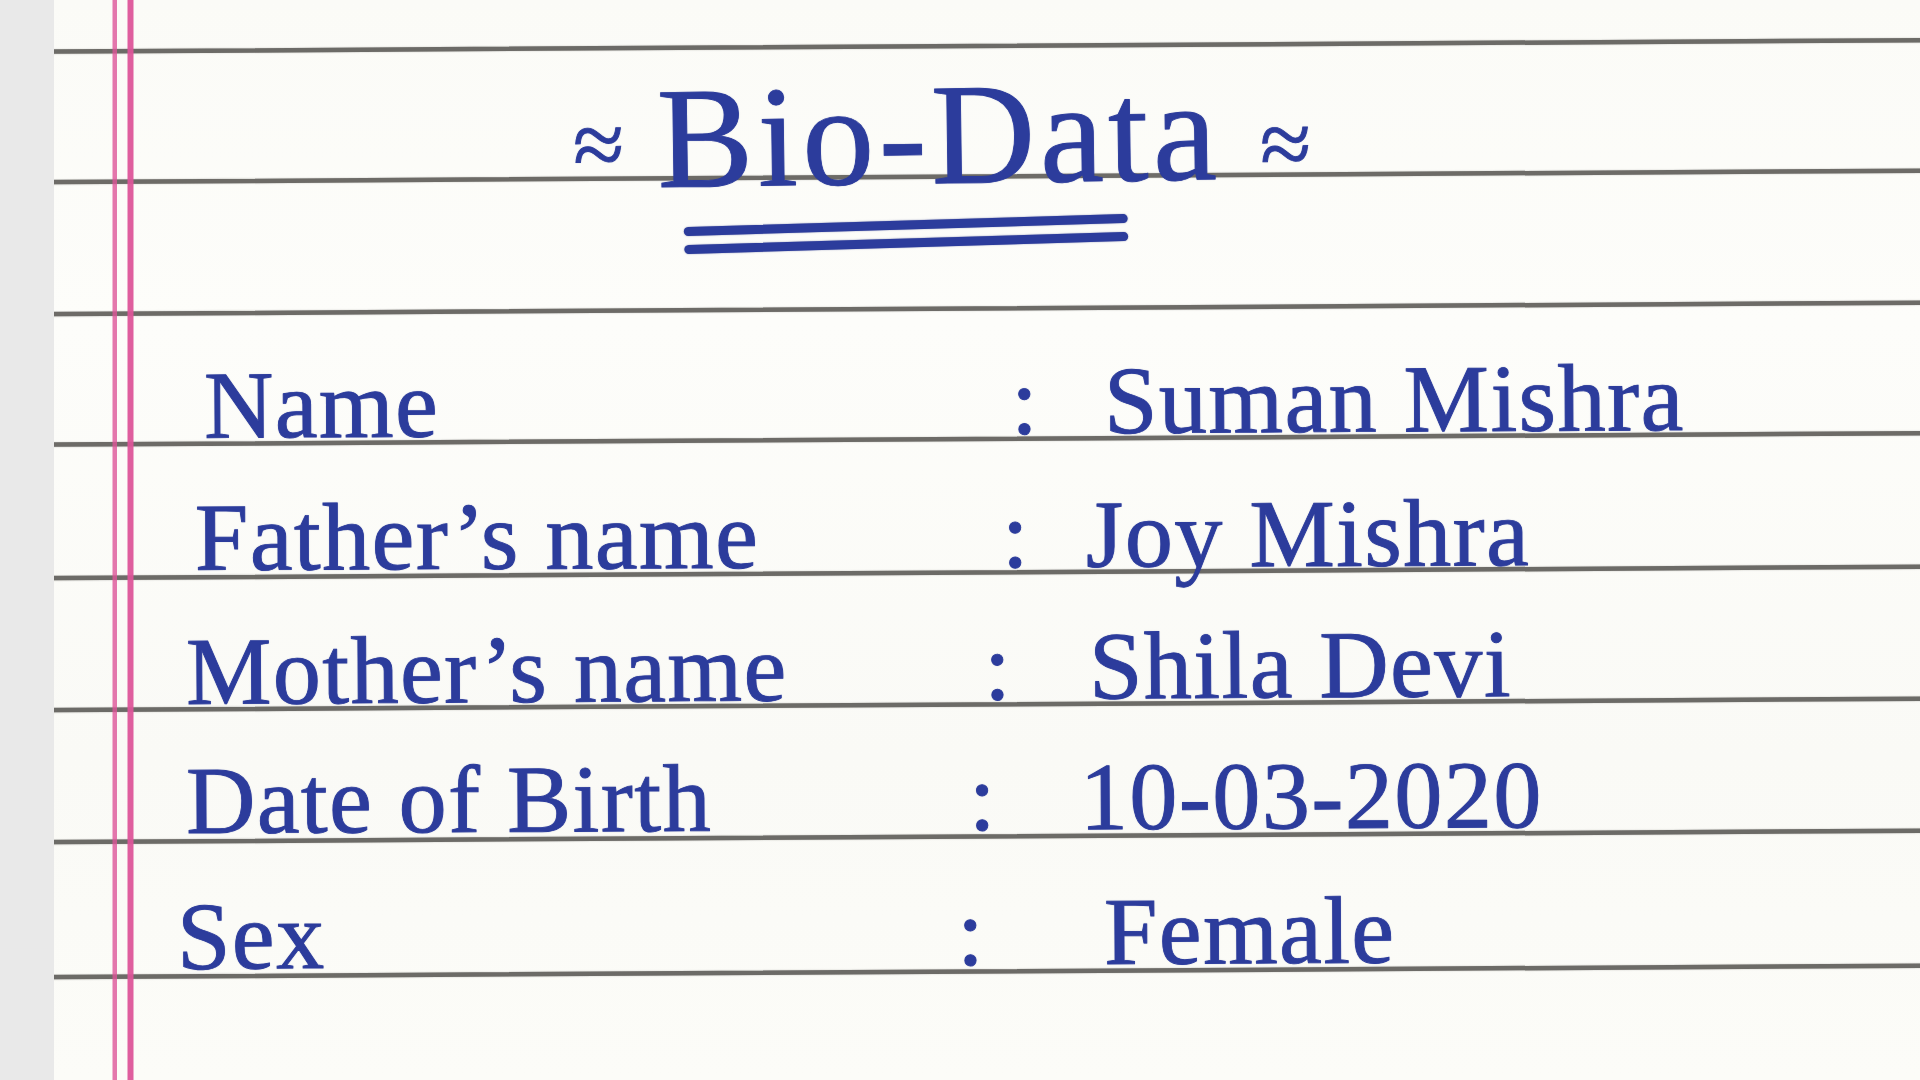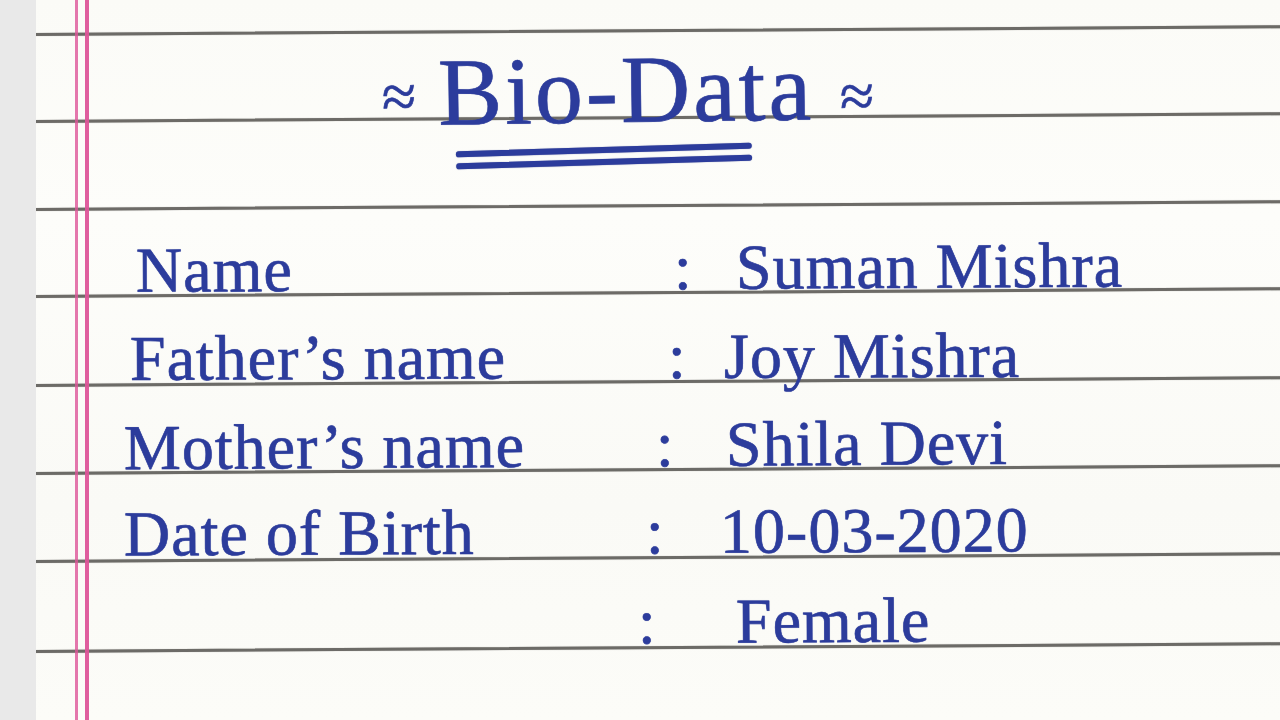--- a/index.html
+++ b/index.html
@@ -176,17 +176,18 @@
     <span class="f-value">Shila Devi</span>
   </div>
 
   <div class="field-row row-3 ink">
     <span class="f-label">Date of Birth</span>
     <span class="f-colon">:</span>
     <span class="f-value">10-03-2020</span>
   </div>
 
   <div class="field-row row-4 ink">
+    <span class="f-label">Sex</span>
     <span class="f-colon">:</span>
     <span class="f-value">Female</span>
   </div>
 
 </div>
 
 </body></html>

